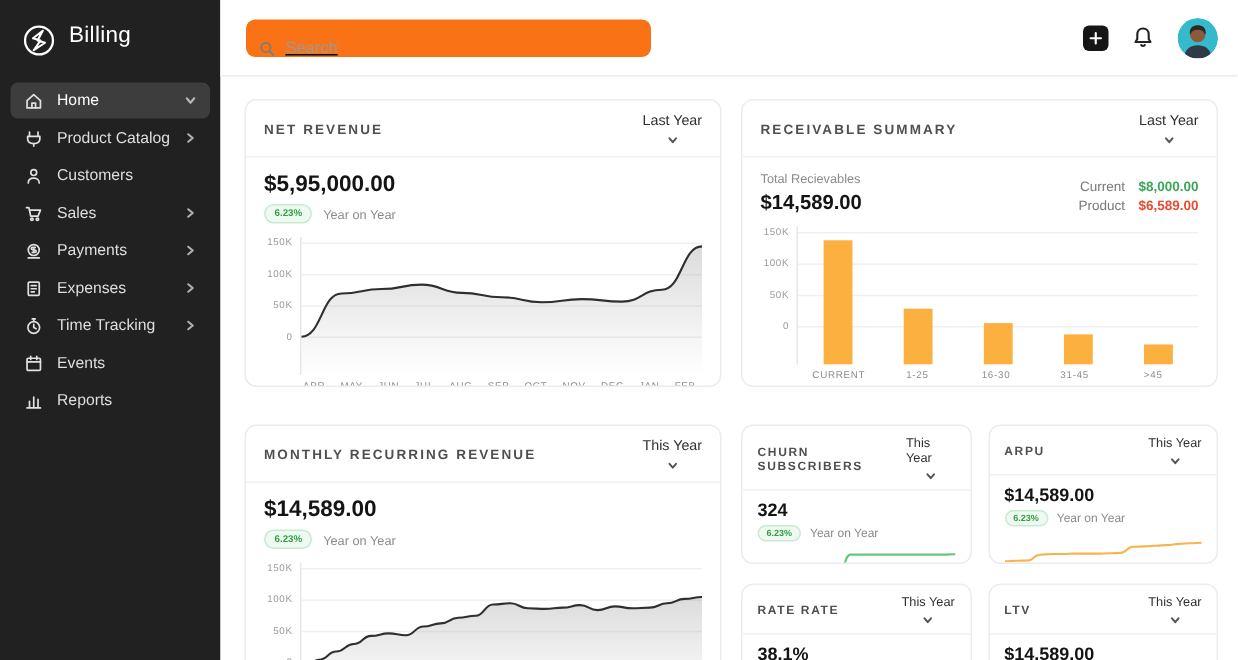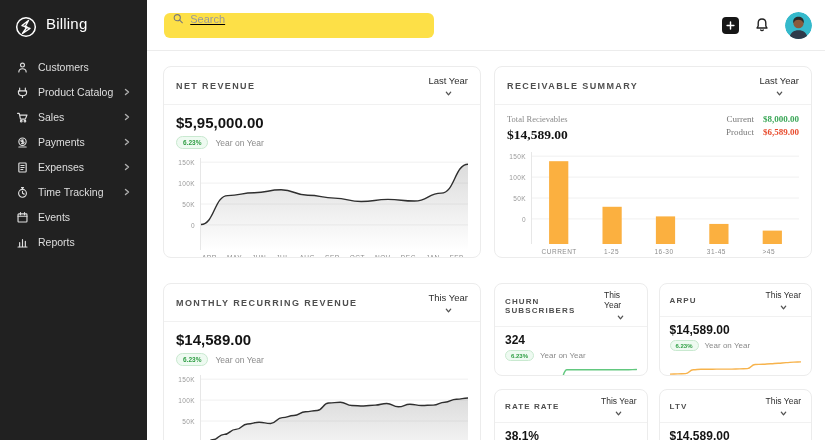--- a/index.html
+++ b/index.html
@@ -17,21 +17,21 @@
               font-size:10.5px; color:#dedede; cursor:pointer; margin-bottom:1px; }
   .nav-item.active { background:#3d3d3d; color:#fff; }
   .nav-item .nico { width:13px; height:13px; flex:none; }
   .nav-item .nlabel { flex:1; white-space:nowrap; }
   .nav-item .chev { width:8px; height:8px; opacity:.75; flex:none; }
   .nico path, .nico circle, .nico rect, .chev polyline { fill:none; stroke:#e0e0e0; stroke-width:1.4; stroke-linecap:round; stroke-linejoin:round; }
 
   
   .main { flex:1; display:flex; flex-direction:column; background:#fff; }
   .topbar { height:51px; min-height:51px; display:flex; align-items:center; padding:0 13px 0 17px; border-bottom:1px solid #ececec; background:#fff; }
-  .search { display:flex; align-items:flex-start; gap:7px; width:270px; height:25px; background:#fde047; border-radius:6px; padding:0 9px;text-decoration:underline; }
+  .search { display:flex; align-items:flex-end; gap:7px; width:270px; height:25px; background:#f97316; border-radius:6px; padding:0 9px;text-decoration:underline; }
   .search svg { width:11px; height:11px; }
   .search input { border:none; outline:none; background:transparent; font-size:11px; color:#333; width:100%; font-family:"Liberation Sans", sans-serif; }
   .search input::placeholder { color:#9a9a9a; }
   .topbar-right { margin-left:auto; display:flex; align-items:center; gap:15px; }
   .plus-btn { width:17px; height:17px; background:#161616; border-radius:4px; display:flex; align-items:center; justify-content:center; cursor:pointer; }
   .plus-btn svg { width:9px; height:9px; }
   .bell-btn { width:16px; height:16px; cursor:pointer; }
   .bell-btn path { fill:none; stroke:#222; stroke-width:1.4; stroke-linecap:round; stroke-linejoin:round; }
   .avatar { width:27px; height:27px; border-radius:50%; overflow:hidden; cursor:pointer; }
 
@@ -59,21 +59,21 @@
   .yaxis span { position:absolute; right:5px; transform:translateY(-50%); font-size:6.5px; color:#9a9a9a; letter-spacing:.4px; }
   .yaxis .t0 { top:4.5%; } .yaxis .t1 { top:27.3%; } .yaxis .t2 { top:50%; } .yaxis .t3 { top:72.7%; }
   .plot { flex:1; height:92px; border-left:1px solid #e7e7e7; }
   .plot svg { width:100%; height:100%; display:block; }
   .grid { stroke:#f0f0f0; stroke-width:1; }
   .xlabels { display:flex; justify-content:space-between; padding:4px 4px 0 26px; }
   .xlabels span { font-size:6.5px; color:#8d8d8d; letter-spacing:.5px; }
   .xlabels.slots span { flex:1; text-align:center; }
 
   
-  .recv-top { display:flex; justify-content:space-between; align-items:flex-start;font-family:Liberation Serif, serif; }
+  .recv-top { display:flex; justify-content:space-between; align-items:flex-end; }
   .recv-label { font-size:8.5px; color:#8a8a8a; }
   .recv-value { font-size:13.5px; font-weight:bold; color:#141414; margin-top:3px; }
   .recv-side { display:flex; flex-direction:column; gap:3px; }
   .recv-side-row { display:flex; justify-content:flex-end; gap:9px; font-size:9px; }
   .recv-side-row .lbl { color:#777; }
   .recv-side-row .val { font-weight:bold; }
   .val-green { color:#3aa757; }
   .val-red { color:#e84c2e; }
 
   
@@ -98,39 +98,49 @@
   <aside class="sidebar">
     <div class="logo-row">
       <svg viewBox="0 0 24 24">
         <circle cx="12" cy="12" r="9.3" fill="none" stroke="#fff" stroke-width="1.5"></circle>
         <path d="M14.5 5.5 L8 10.5 L13 12 L8.5 18.5 L16 13.5 L11 12 Z" fill="none" stroke="#fff" stroke-width="1.4" stroke-linejoin="round"></path>
       </svg>
       <span class="logo-text">Billing</span>
     </div>
     <nav class="nav">
 
-
-      <div class="nav-item">
-        <svg class="nico" viewBox="0 0 16 16">
-            <circle cx="8" cy="5" r="2.4"></circle>
-            <path d="M3.5 13.5 C3.5 10.5 6 9.5 8 9.5 C10 9.5 12.5 10.5 12.5 13.5"></path>
-          </svg>
-        <span class="nlabel">Customers</span>
+      <div class="nav-item active">
+        <svg class="nico" viewBox="0 0 16 16">
+            <path d="M2.5 7.5 L8 2.5 L13.5 7.5 V13.5 H2.5 Z"></path>
+            <path d="M6.5 13.5 V9.5 H9.5 V13.5"></path>
+          </svg>
+        <span class="nlabel">Home</span>
+        <svg class="chev" viewBox="0 0 8 8">
+            <polyline points="1.5,2.5 4,5.5 6.5,2.5"></polyline>
+          </svg>
       </div>
 
       <div class="nav-item">
         <svg class="nico" viewBox="0 0 16 16">
             <path d="M4.5 2.5 V6 M11.5 2.5 V6"></path>
             <path d="M3 6 H13 V8 C13 10.5 11 12 8 12 C5 12 3 10.5 3 8 Z"></path>
             <path d="M8 12 V14"></path>
           </svg>
         <span class="nlabel">Product Catalog</span>
         <svg class="chev" viewBox="0 0 8 8">
             <polyline points="2.5,1.5 5.5,4 2.5,6.5"></polyline>
           </svg>
+      </div>
+
+      <div class="nav-item">
+        <svg class="nico" viewBox="0 0 16 16">
+            <circle cx="8" cy="5" r="2.4"></circle>
+            <path d="M3.5 13.5 C3.5 10.5 6 9.5 8 9.5 C10 9.5 12.5 10.5 12.5 13.5"></path>
+          </svg>
+        <span class="nlabel">Customers</span>
       </div>
 
       <div class="nav-item">
         <svg class="nico" viewBox="0 0 16 16">
             <path d="M2 3 H4 L5.5 10 H11.5 L13.5 5 H4.5"></path>
             <circle cx="6.5" cy="12.5" r="1"></circle>
             <circle cx="11" cy="12.5" r="1"></circle>
           </svg>
         <span class="nlabel">Sales</span>
         <svg class="chev" viewBox="0 0 8 8">

